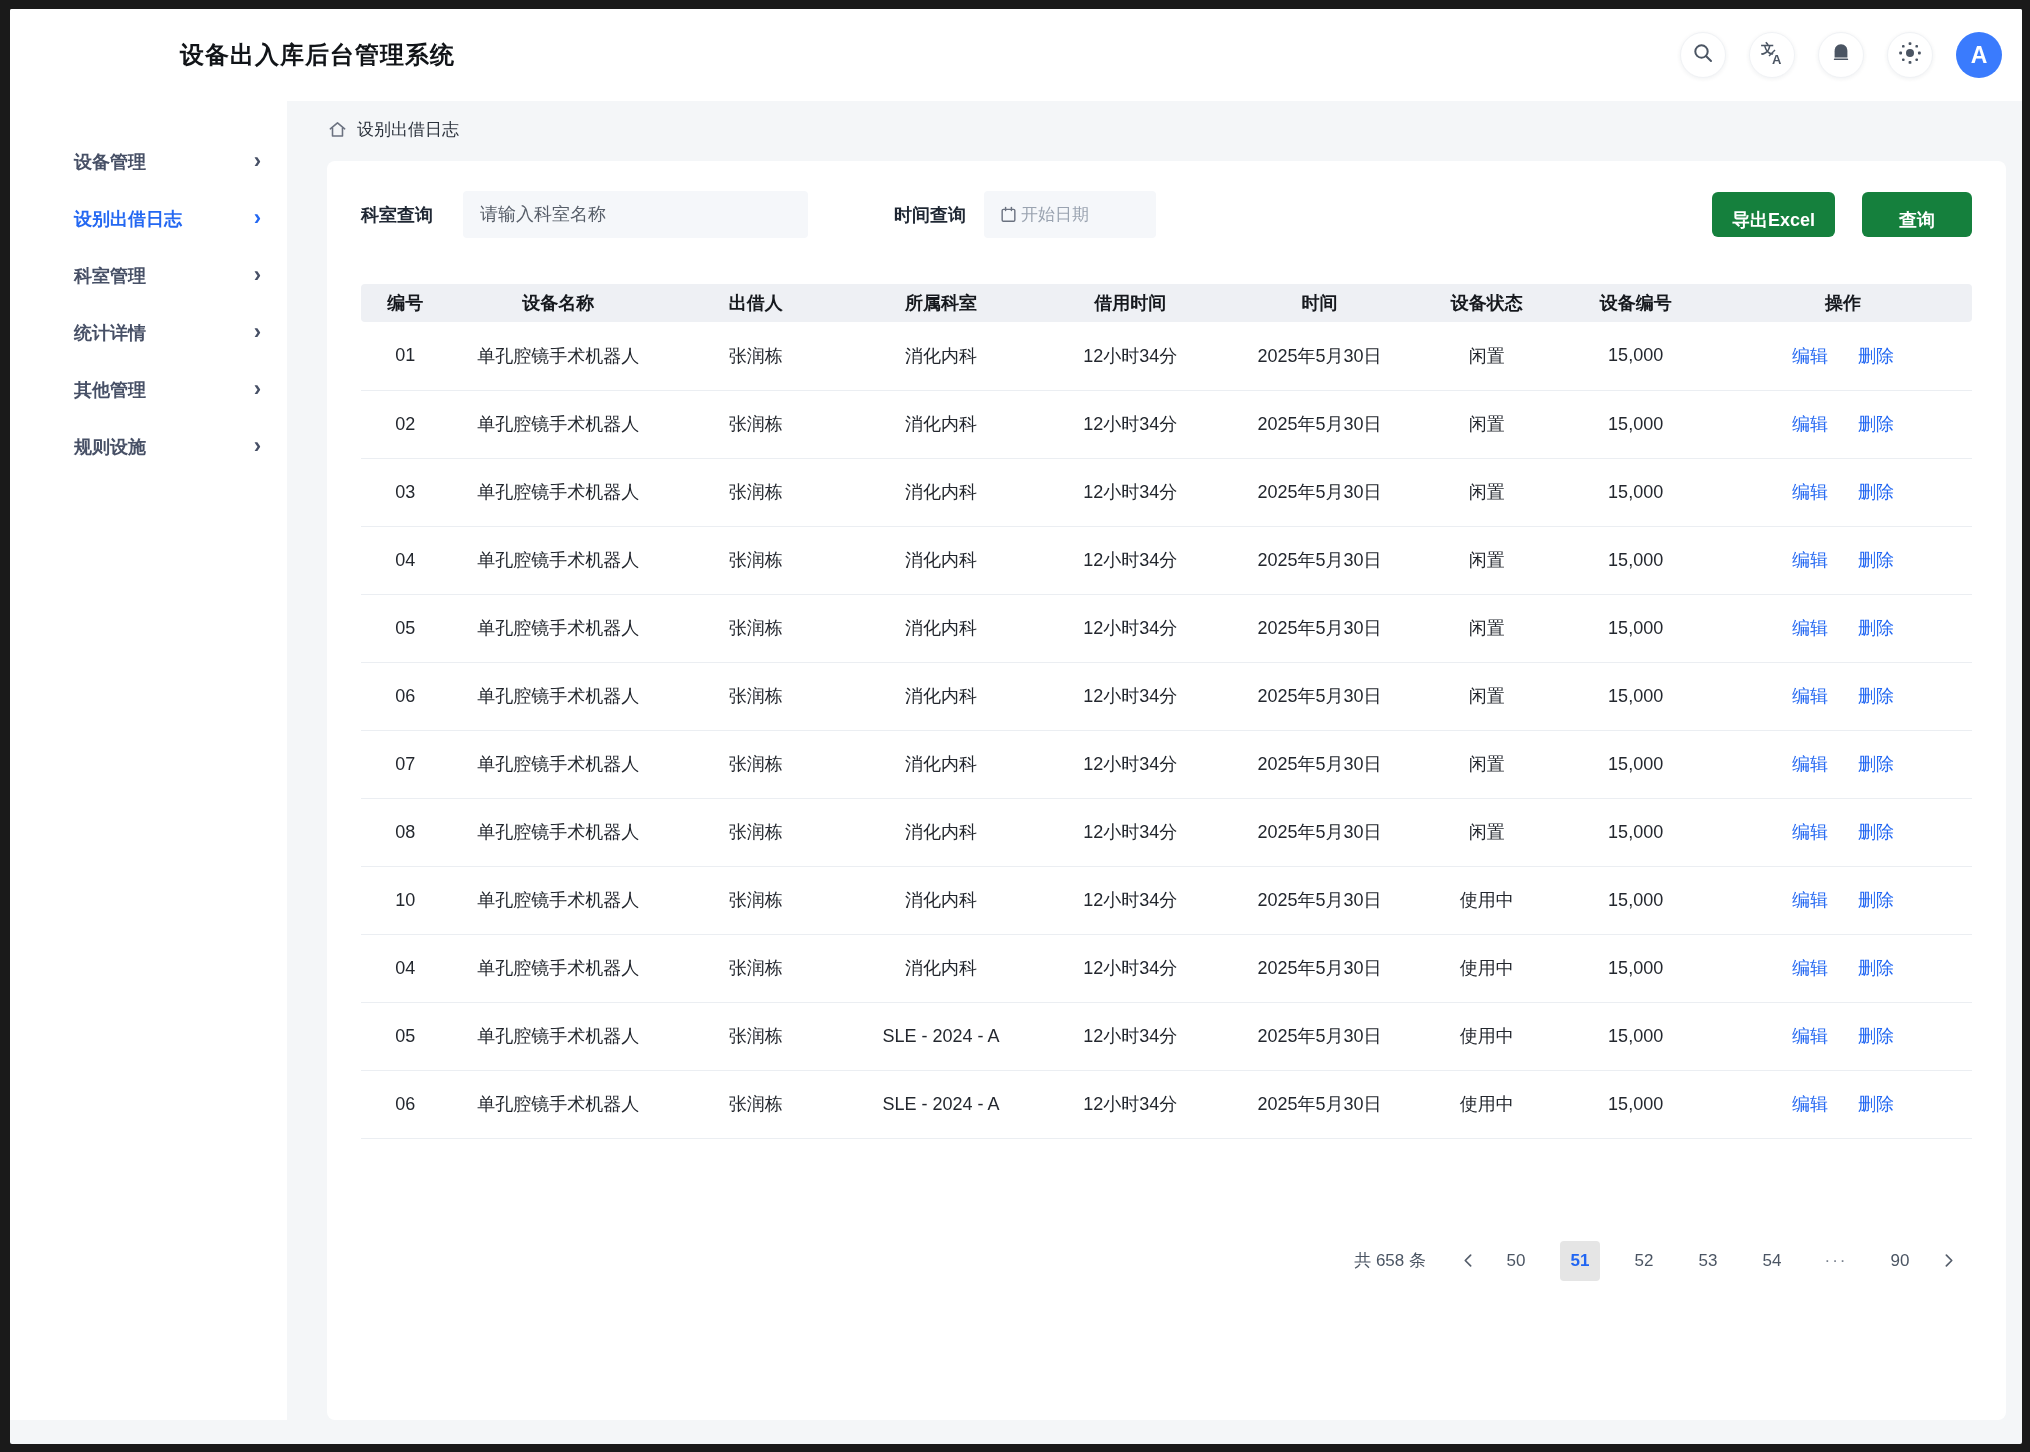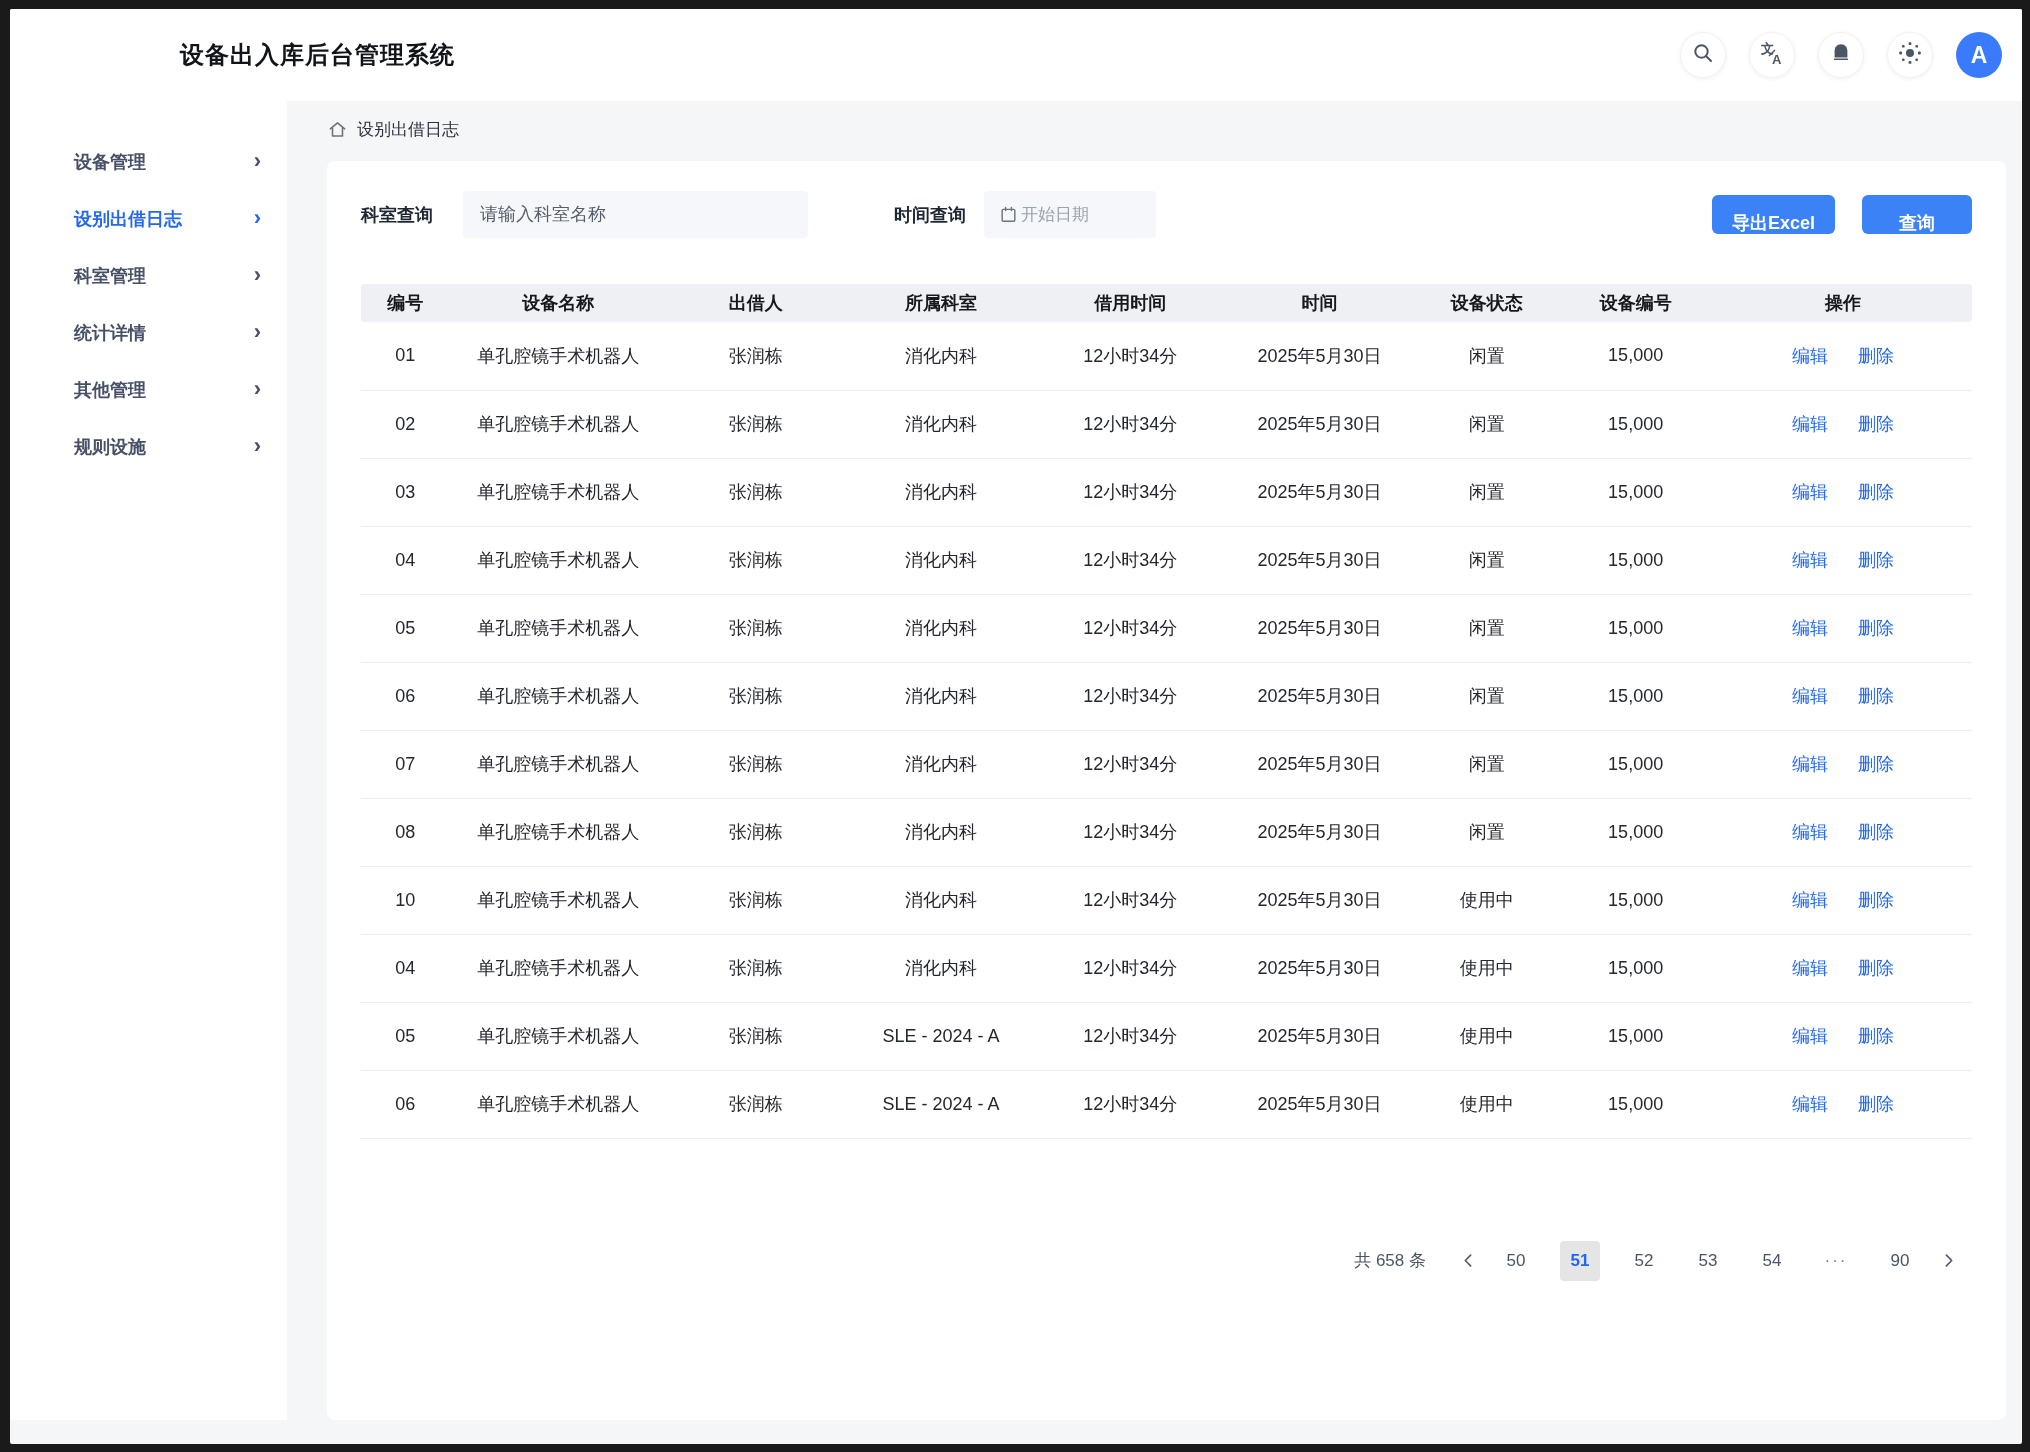--- a/index.html
+++ b/index.html
@@ -95,22 +95,22 @@
     margin-left: 18px;
     width: 172px; height: 47px;
     background: #f5f7fa; border-radius: 4px;
     display: flex; align-items: center; gap: 3px;
     padding: 0 15px;
     cursor: pointer;
   }
   .date-box .date-ph { font-size: 17px; color: #9aa3b0; }
   .filter-buttons { margin-left: auto; display: flex; gap: 27px; }
   .btn {
-    height: 39px; min-width: 110px;
-    background: #3b82f6; color: #fff;
+    height: 45px; min-width: 110px;
+    background: #15803d; color: #fff;
     border: none; border-radius: 6px;
     font-size: 18px; font-weight: 600;
     padding: 16px 20px; cursor: pointer;
     font-family: inherit;
   }
   
   .data-table { width: 100%; border-collapse: collapse; table-layout: fixed; margin-top: 46px; }
   .data-table thead th {
     height: 38px;
     background: #eef0f4;

